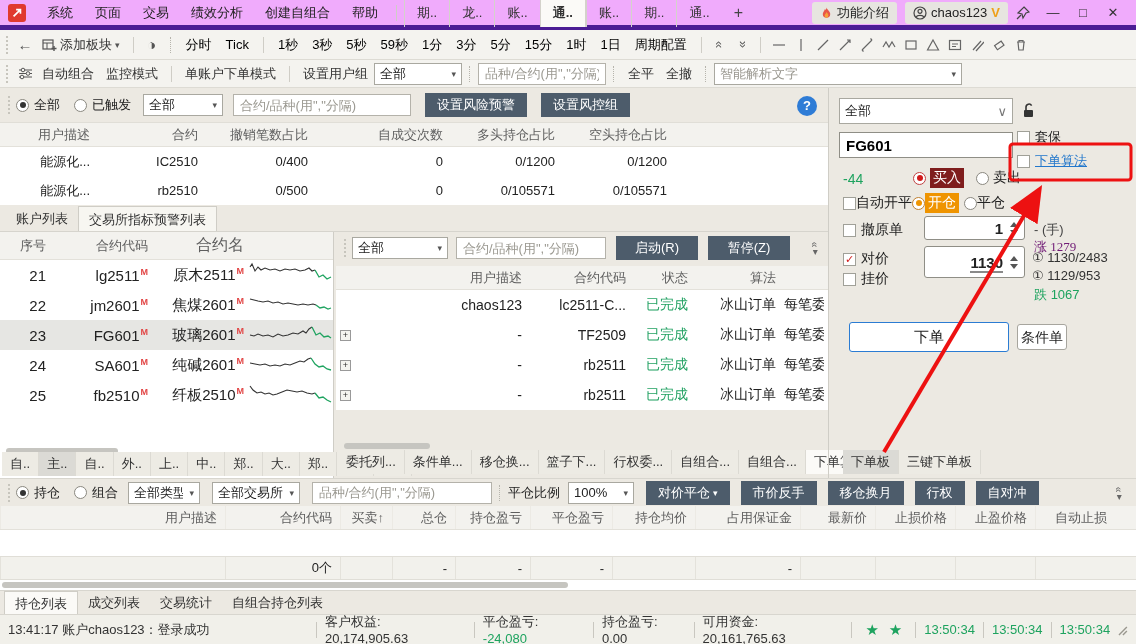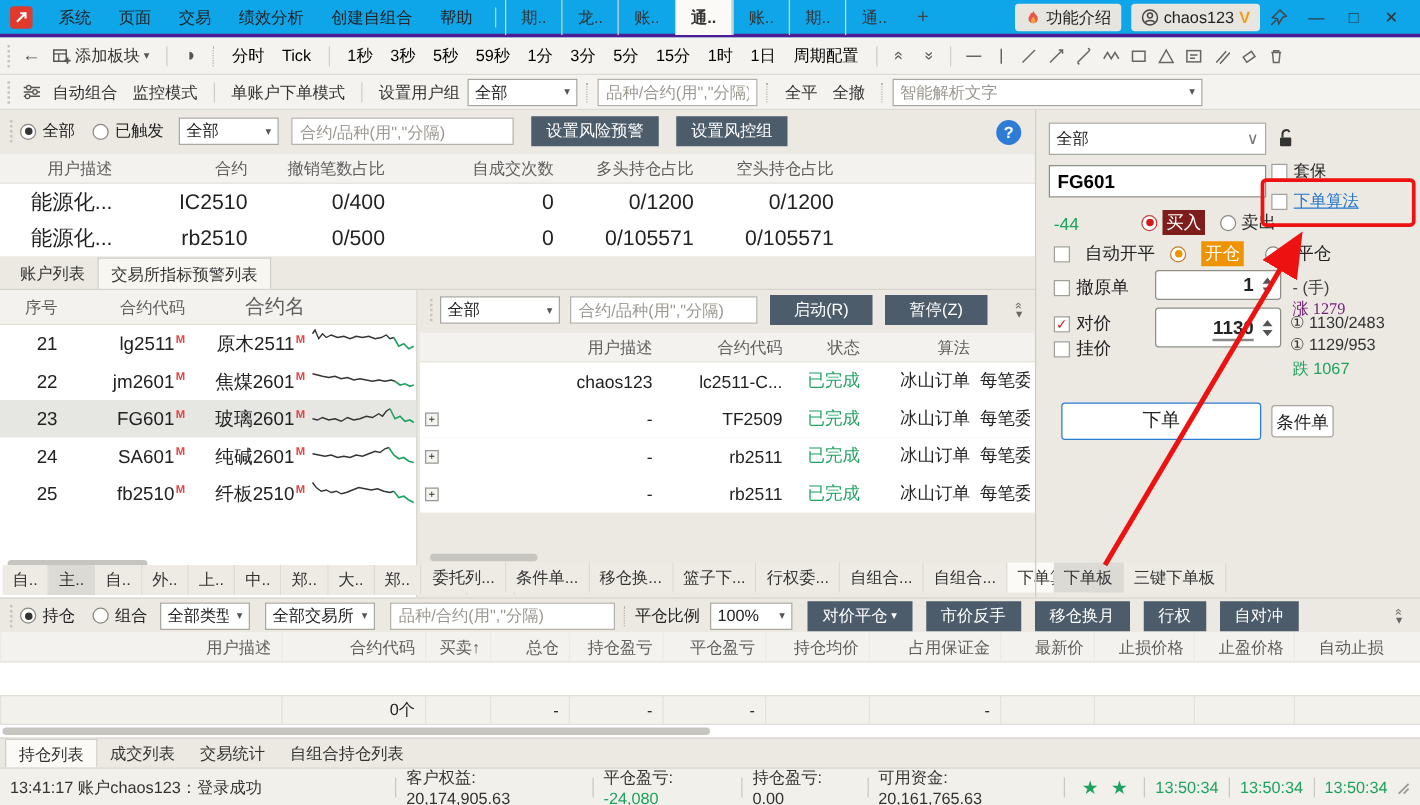--- a/index.html
+++ b/index.html
@@ -6,21 +6,21 @@
   html,body { width:1136px; height:644px; }
   #app { position:relative; width:1136px; height:644px; background:#ece9e2;
          font-family:"Liberation Sans","DejaVu Sans",sans-serif; font-size:13px; color:#222; overflow:hidden; }
   .abs { position:absolute; }
   .row { display:flex; align-items:center; }
   .vsep { width:1px; height:16px; background:#cfcdc6; margin:0 7px; flex:none; }
   .dsep { width:2px; height:16px; border-left:1px dotted #b6b4ac; margin:0 7px; flex:none; }
   .grip { width:3px; height:18px; border-left:2px dotted #c7c5bd; margin:0 5px 0 2px; flex:none; }
 
   
-  .titlebar { left:0; top:0; width:1136px; height:30px; background:#0ea5e9; border-bottom:3px solid #4c1d95; display:flex; align-items:center; padding:0 8px; }
+  .titlebar { left:0; top:0; width:1136px; height:30px; background:#f0abfc; border-bottom:5px solid #4c1d95; display:flex; align-items:center; padding:0 8px; }
   .logo { width:18px; height:18px; background:#e0392e; border-radius:3px; margin-right:10px; display:flex; align-items:center; justify-content:center; flex:none; }
   .menu-item { padding:0 11px; height:30px; line-height:30px; cursor:default; }
   .ws-tab { padding:0 12px; height:28px; line-height:28px; border-left:1px solid #d4d2cb; color:#333; }
   .ws-tab.active { background:#fbfaf7; font-weight:bold; border-right:1px solid #d4d2cb; }
   .plus-tab { padding:0 12px; font-size:16px; color:#444; }
   .pill { display:flex; align-items:center; gap:4px; background:#e7e5e0; border-radius:3px; height:22px; padding:0 8px; margin-left:8px; }
   .winbtn { width:30px; text-align:center; font-size:13px; color:#333; }
 
   
   .toolbar2 { left:0; top:30px; width:1136px; height:30px; background:#f4f3ef; border-bottom:1px solid #dddbd4; display:flex; align-items:center; padding:0 4px; }
@@ -41,21 +41,21 @@
   .radio .dot { width:6px; height:6px; border-radius:50%; background:#333; }
   .chk { width:13px; height:13px; border:1px solid #a0a098; background:#fff; flex:none; display:inline-flex; align-items:center; justify-content:center; font-size:11px; }
 
   
   .filter-row { left:0; top:88px; width:828px; height:34px; display:flex; align-items:center; padding:0 6px; }
   .help-circle { position:absolute; left:797px; top:96px; width:20px; height:20px; border-radius:50%; background:#2e7cd6; color:#fff; font-weight:bold; text-align:center; line-height:20px; font-size:13px; }
 
   
   .risk-table { left:0; top:122px; width:828px; height:83px; background:#fff; border-top:1px solid #e0ded7; }
   .rt-head { display:flex; height:24px; align-items:center; background:#f3f2ee; border-bottom:1px solid #e3e1da; color:#5e5e5e; }
-  .rt-row { display:flex; height:29px; align-items:center; font-size:17px; }
+  .rt-row { display:flex; height:29px; align-items:center; font-size:13px; }
   .rt-cell { text-align:right; padding-right:10px; flex:none; white-space:nowrap; overflow:hidden; }
 
   
   .acct-tabs { left:0; top:205px; width:828px; height:27px; display:flex; align-items:flex-end; padding-left:6px; border-bottom:1px solid #d6d4cd; }
   .tab { padding:0 10px; height:25px; line-height:25px; color:#333; white-space:nowrap; }
   .tab.active { background:#f7f6f1; border:1px solid #cfcdc6; border-bottom:none; }
 
   
   .watchlist { left:0; top:232px; width:334px; height:246px; background:#fff; border-right:1px solid #cfcdc6; }
   .wl-head { display:flex; height:28px; align-items:center; background:#f3f2ee; border-bottom:1px solid #e3e1da; color:#5e5e5e; }
@@ -542,21 +542,21 @@
 
     <div class="op green" style="left:14px;top:83px;font-size:14px;">-44</div>
     <div class="op row" style="left:84px;top:80px;gap:4px;">
       <span class="radio" style="border-color:#c04040;">
           <span class="dot" style="background:#d11a1a;"></span>
         </span>
       <span class="buy-badge">买入</span>
       <span class="radio" style="margin-left:8px;"></span>
       <span style="font-size:14px;">卖出</span>
     </div>
-    <div class="op row" style="left:14px;top:105px;gap:12px;">
+    <div class="op row" style="left:14px;top:105px;gap:0;">
       <span class="chk"></span>
       <span style="font-size:14px;">自动开平</span>
       <span class="radio" style="border-color:#c08030;">
           <span class="dot" style="background:#ef9400;"></span>
         </span>
       <span class="open-badge">开仓</span>
       <span class="radio" style="margin-left:5px;"></span>
       <span style="font-size:14px;">平仓</span>
     </div>
 

